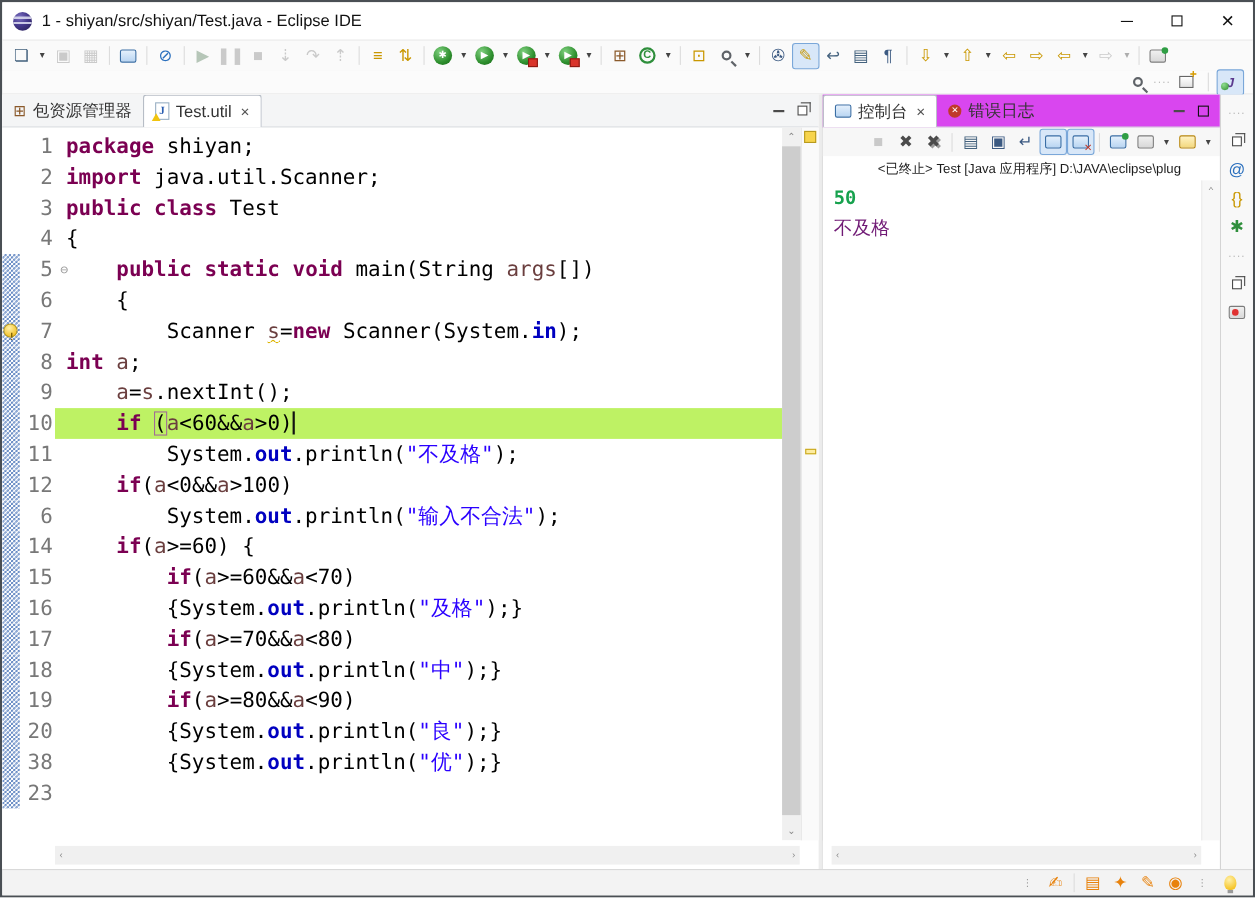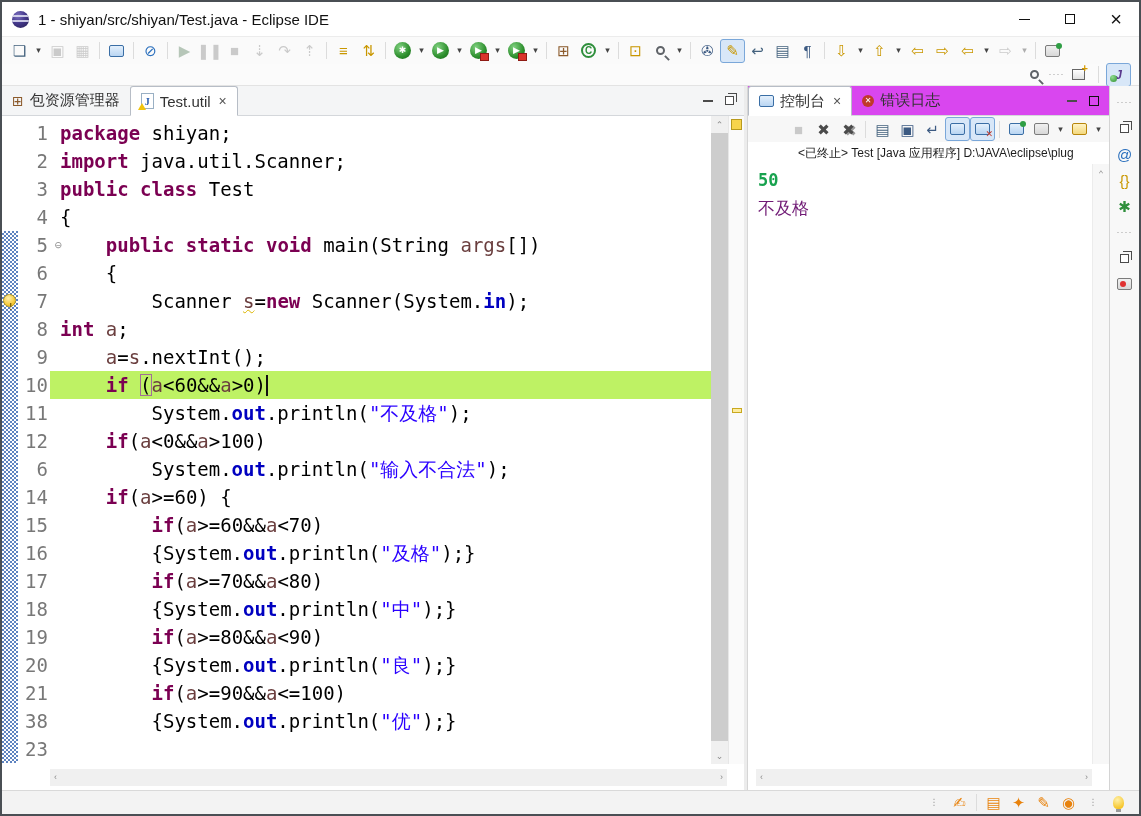--- a/index.html
+++ b/index.html
@@ -375,21 +375,20 @@
             <div class="line"><div class="annot diff"></div><div class="lnum">11</div><div class="lcode"><span class="tk d">        System.</span><span class="tk f">out</span><span class="tk d">.println(</span><span class="tk s">"不及格"</span><span class="tk d">);</span></div></div>
             <div class="line"><div class="annot diff"></div><div class="lnum">12</div><div class="lcode"><span class="tk d">    </span><span class="tk k">if</span><span class="tk d">(</span><span class="tk v">a</span><span class="tk d">&lt;0&amp;&amp;</span><span class="tk v">a</span><span class="tk d">&gt;100)</span></div></div>
             <div class="line"><div class="annot diff"></div><div class="lnum">6</div><div class="lcode"><span class="tk d">        System.</span><span class="tk f">out</span><span class="tk d">.println(</span><span class="tk s">"输入不合法"</span><span class="tk d">);</span></div></div>
             <div class="line"><div class="annot diff"></div><div class="lnum">14</div><div class="lcode"><span class="tk d">    </span><span class="tk k">if</span><span class="tk d">(</span><span class="tk v">a</span><span class="tk d">&gt;=60) {</span></div></div>
             <div class="line"><div class="annot diff"></div><div class="lnum">15</div><div class="lcode"><span class="tk d">        </span><span class="tk k">if</span><span class="tk d">(</span><span class="tk v">a</span><span class="tk d">&gt;=60&amp;&amp;</span><span class="tk v">a</span><span class="tk d">&lt;70)</span></div></div>
             <div class="line"><div class="annot diff"></div><div class="lnum">16</div><div class="lcode"><span class="tk d">        {System.</span><span class="tk f">out</span><span class="tk d">.println(</span><span class="tk s">"及格"</span><span class="tk d">);}</span></div></div>
             <div class="line"><div class="annot diff"></div><div class="lnum">17</div><div class="lcode"><span class="tk d">        </span><span class="tk k">if</span><span class="tk d">(</span><span class="tk v">a</span><span class="tk d">&gt;=70&amp;&amp;</span><span class="tk v">a</span><span class="tk d">&lt;80)</span></div></div>
             <div class="line"><div class="annot diff"></div><div class="lnum">18</div><div class="lcode"><span class="tk d">        {System.</span><span class="tk f">out</span><span class="tk d">.println(</span><span class="tk s">"中"</span><span class="tk d">);}</span></div></div>
             <div class="line"><div class="annot diff"></div><div class="lnum">19</div><div class="lcode"><span class="tk d">        </span><span class="tk k">if</span><span class="tk d">(</span><span class="tk v">a</span><span class="tk d">&gt;=80&amp;&amp;</span><span class="tk v">a</span><span class="tk d">&lt;90)</span></div></div>
             <div class="line"><div class="annot diff"></div><div class="lnum">20</div><div class="lcode"><span class="tk d">        {System.</span><span class="tk f">out</span><span class="tk d">.println(</span><span class="tk s">"良"</span><span class="tk d">);}</span></div></div>
-            <div class="line"><div class="annot diff"></div><div class="lnum">21</div><div class="lcode"><span class="tk d">        </span><span class="tk k">if</span><span class="tk d">(</span><span class="tk v">a</span><span class="tk d">&gt;=90&amp;&amp;</span><span class="tk v">a</span><span class="tk d">&lt;=100)</span></div></div>
             <div class="line"><div class="annot diff"></div><div class="lnum">38</div><div class="lcode"><span class="tk d">        {System.</span><span class="tk f">out</span><span class="tk d">.println(</span><span class="tk s">"优"</span><span class="tk d">);}</span></div></div>
             <div class="line"><div class="annot diff"></div><div class="lnum">23</div><div class="lcode"></div></div>
           </div>
         <div class="vscroll">
           <span class="sb-arrow">⌃</span>
           <span class="sb-thumb-v"></span>
           <span class="sb-arrow">⌄</span>
         </div>
         <div class="overview">
           <span class="ov-status"></span>

